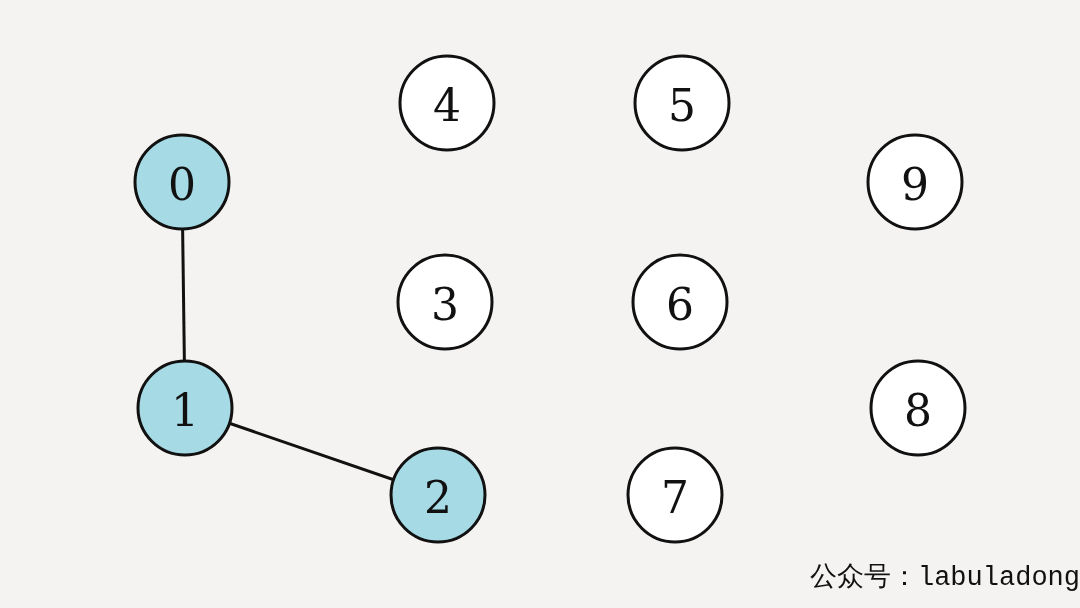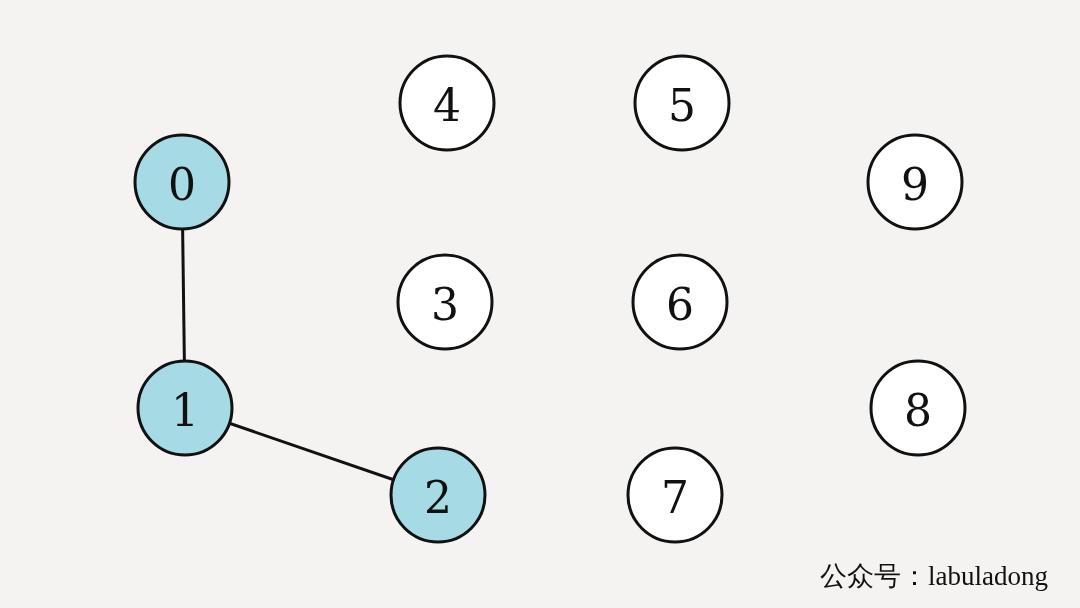--- a/index.html
+++ b/index.html
@@ -1,19 +1,19 @@
 <!DOCTYPE html>
 <html><head>
 <meta charset="utf-8">
 <style>
   html,body{margin:0;padding:0;}
   body{width:1080px;height:608px;background:#f4f3f1;position:relative;overflow:hidden;font-family:"DejaVu Serif",serif;}
   svg{position:absolute;left:0;top:0;}
   .node-label{font-family:"DejaVu Serif","Liberation Serif",serif;font-size:44px;text-anchor:middle;dominant-baseline:central;fill:#111;}
-  .watermark{position:absolute;right:32px;bottom:14px;font-size:27px;color:#111;font-family:Liberation Serif, serif;}
+  .watermark{position:absolute;right:0;bottom:14px;font-size:27px;color:#111;font-family:Liberation Mono, monospace;}
 </style>
 </head>
 <body>
 
 <svg width="1080" height="608">
   <g>
     <line x1="182" y1="182" x2="185" y2="408" stroke="#111" stroke-width="3"></line>
     <line x1="185" y1="408" x2="438" y2="495" stroke="#111" stroke-width="3"></line>
   </g>
   <g id="nodes">

